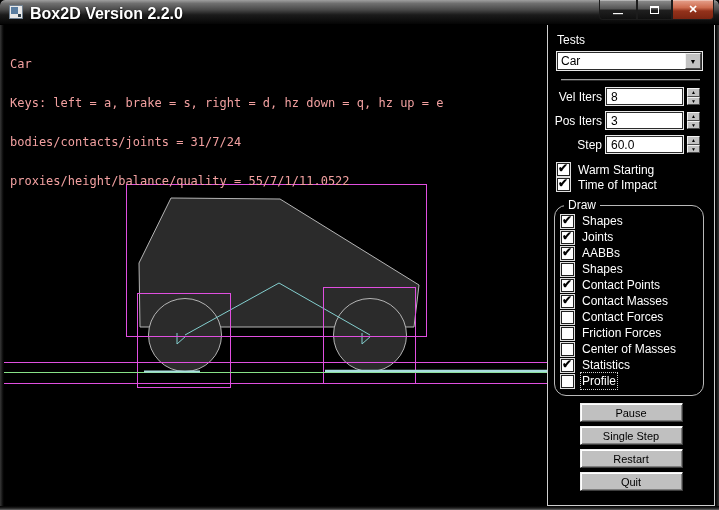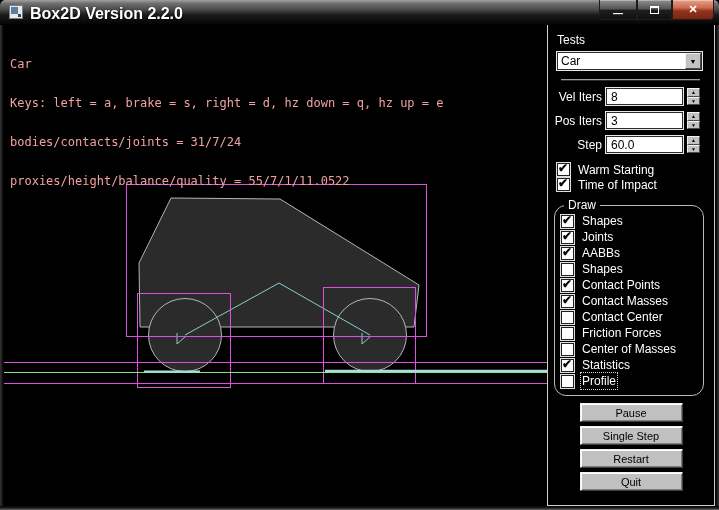--- a/index.html
+++ b/index.html
@@ -203,21 +203,21 @@
         <span class="clabel">Contact Points</span>
       </div>
       <div class="crow">
         <span class="cb checked">
             <span class="check">✔</span>
           </span>
         <span class="clabel">Contact Masses</span>
       </div>
       <div class="crow">
         <span class="cb"></span>
-        <span class="clabel">Contact Center</span>
+        <span class="clabel">Contact Forces</span>
       </div>
       <div class="crow">
         <span class="cb"></span>
         <span class="clabel">Friction Forces</span>
       </div>
       <div class="crow">
         <span class="cb"></span>
         <span class="clabel">Center of Masses</span>
       </div>
       <div class="crow">

